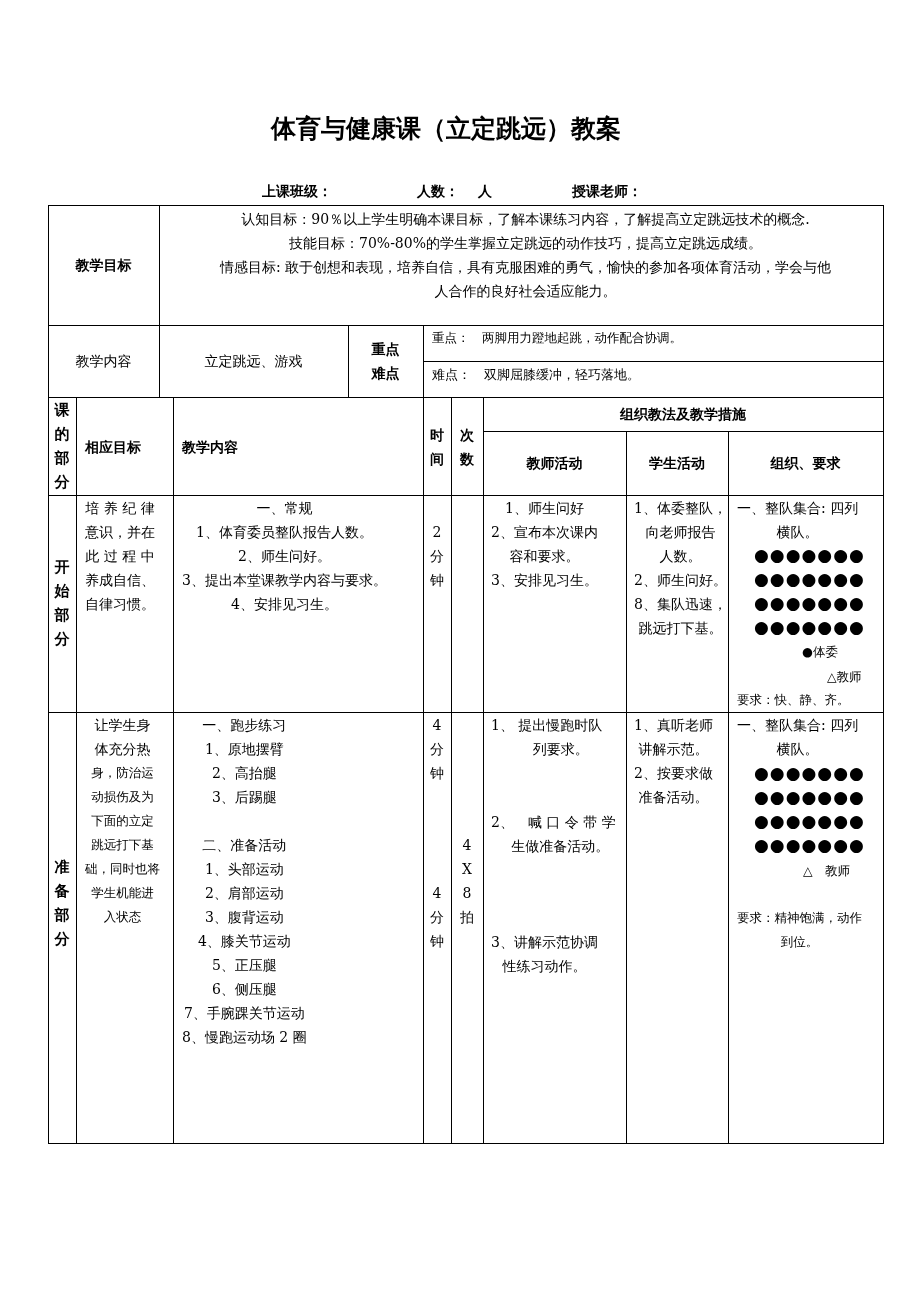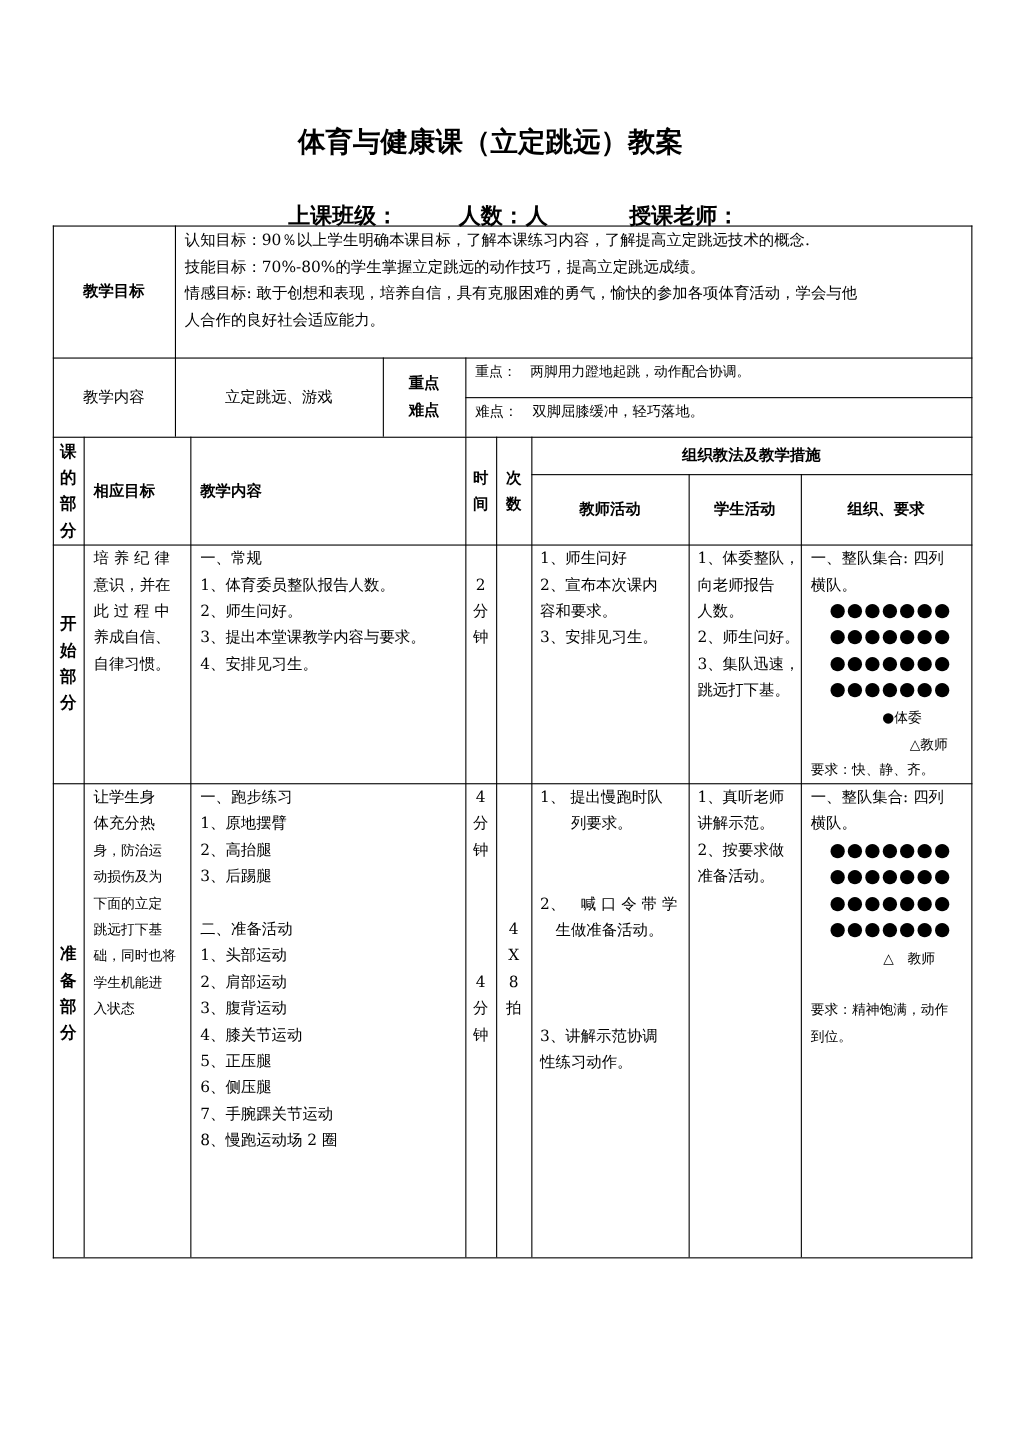--- a/index.html
+++ b/index.html
@@ -1,20 +1,20 @@
 <!DOCTYPE html>
 <html><head>
 <meta charset="utf-8">
 <style>
   html, body { margin: 0; padding: 0; background: #ffffff; }
   body { width: 920px; height: 1302px; position: relative; font-family: "DejaVu Serif", "Liberation Serif", serif; color: #000; overflow: hidden; }
   .title { position: absolute; top: 112px; left: 0; width: 892px; text-align: center; font-family: "DejaVu Sans", sans-serif; font-weight: bold; font-size: 25px; letter-spacing: 0px; }
-  .info { position: absolute; top: 183px; left: 262px; font-family: "DejaVu Sans", sans-serif; font-weight: bold; font-size: 20px; white-space: pre; }
+  .info { position: absolute; top: 183px; left: 262px; font-family: "DejaVu Sans", sans-serif; font-weight: bold; font-size: 14px; white-space: pre; }
   .info span { position: absolute; top: 0; white-space: nowrap; }
-  .cell { position: absolute; box-sizing: border-box; font-size: 14px; line-height: 24px; }
+  .cell { position: absolute; box-sizing: border-box; font-size: 14px; line-height: 24px; text-align: center; }
   .line { position: absolute; background: #000; }
   .hl { height: 1px; }
   .vl { width: 1px; }
   .bold { font-family: "DejaVu Sans", sans-serif; font-weight: bold; }
   .center { text-align: center; }
   .vcenter { display: flex; align-items: center; justify-content: center; }
   .dots { letter-spacing: 1px; font-size: 17px; line-height: 24px; }
   .small { font-size: 12.5px; }
   .list div { white-space: nowrap; }
 </style>
@@ -124,21 +124,21 @@
   <div>1、师生问好</div>
   <div>2、宣布本次课内</div>
   <div>容和要求。</div>
   <div>3、安排见习生。</div>
 </div>
 <div class="cell list" style="left:634px;top:496px;">
   <div>1、体委整队，</div>
   <div>向老师报告</div>
   <div>人数。</div>
   <div>2、师生问好。</div>
-  <div>3、集队迅速，</div>
+  <div>8、集队迅速，</div>
   <div>跳远打下基。</div>
 </div>
 <div class="cell list" style="left:737px;top:496px;">
   <div>一、整队集合: 四列</div>
   <div>横队。</div>
 </div>
 <div class="cell dots" style="left:754px;top:543px;">
   <div>●●●●●●●</div>
   <div>●●●●●●●</div>
   <div>●●●●●●●</div>

